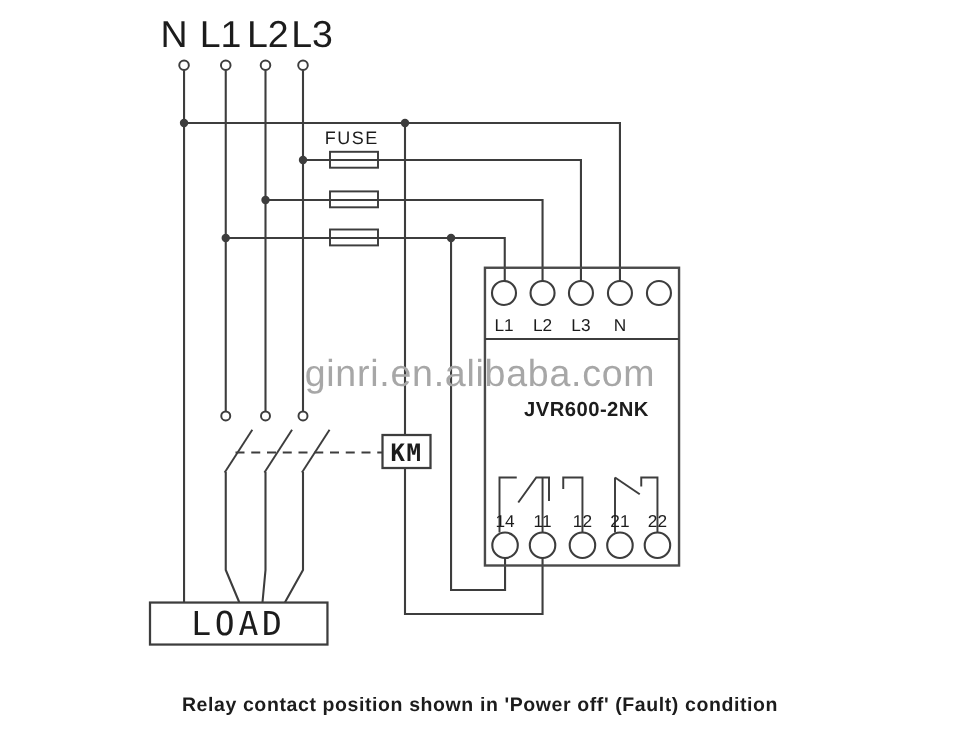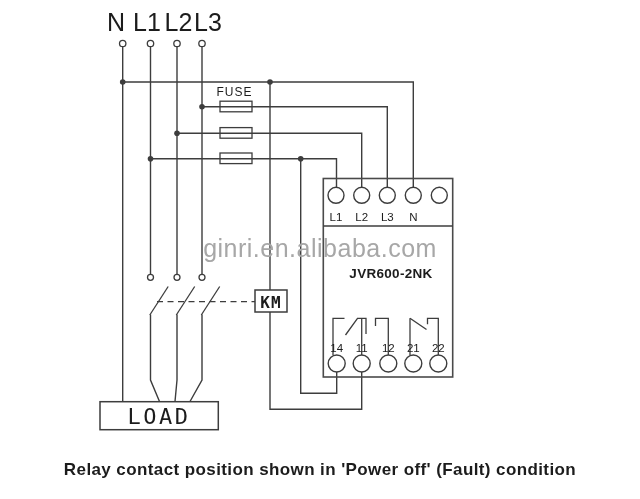--- a/index.html
+++ b/index.html
@@ -26,21 +26,21 @@
   .lbl{fill:var(--ink);}
   .supply-lbl{font-size:25px;font-weight:400;}
   .small-lbl{font-size:11.5px;}
   .fuse-lbl{font-size:12px;letter-spacing:1px;}
   .model-lbl{font-size:13.5px;font-weight:700;letter-spacing:.3px;}
   .km-lbl{font-family:"DejaVu Sans Mono",monospace;font-size:16px;font-weight:700;letter-spacing:1px;}
   .load-lbl{font-family:"DejaVu Sans Mono",monospace;font-size:22px;letter-spacing:2.5px;}
   .wm{fill:var(--wm);font-size:25px;letter-spacing:.5px;}
   .caption{
     position:absolute;left:0;top:457px;width:640px;text-align:center;
-    color:var(--ink);font-size:17px;font-weight:700;letter-spacing:.4px;
+    color:var(--ink);font-size:13px;font-weight:700;letter-spacing:.4px;
     line-height:26px;white-space:nowrap;
   }
 </style>
 </head>
 <body>
 
 <div class="stage">
   <svg width="640" height="452" viewBox="0 0 640 452">
 
     <text class="lbl supply-lbl" x="116" y="31" text-anchor="middle">N</text>

